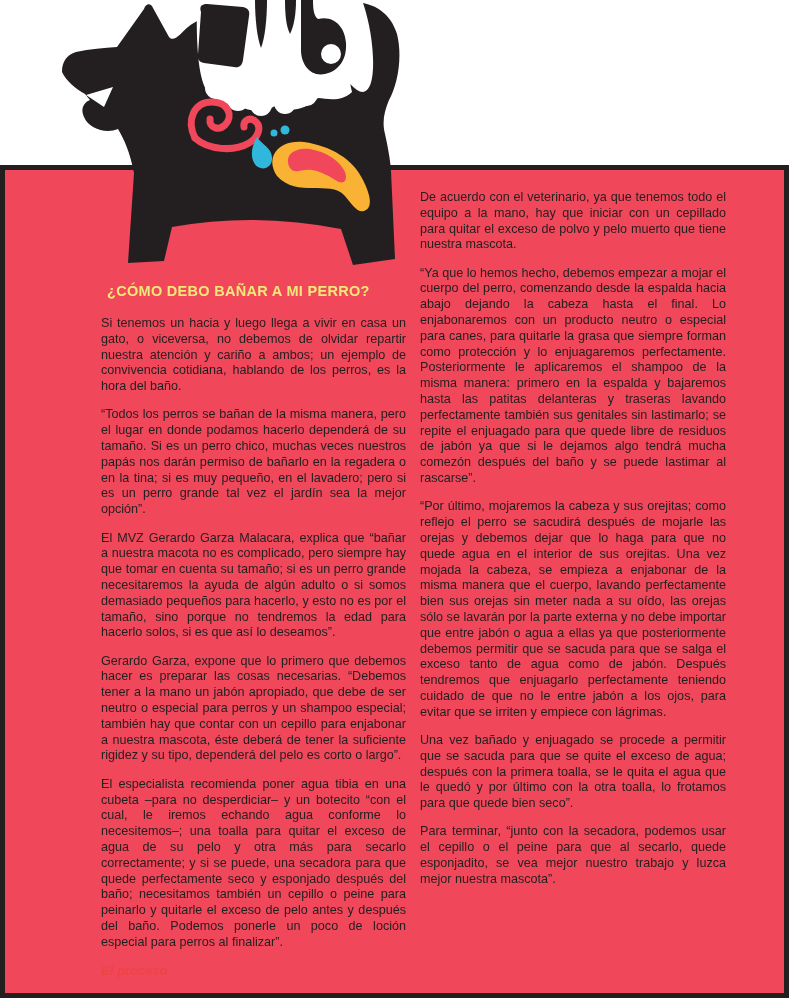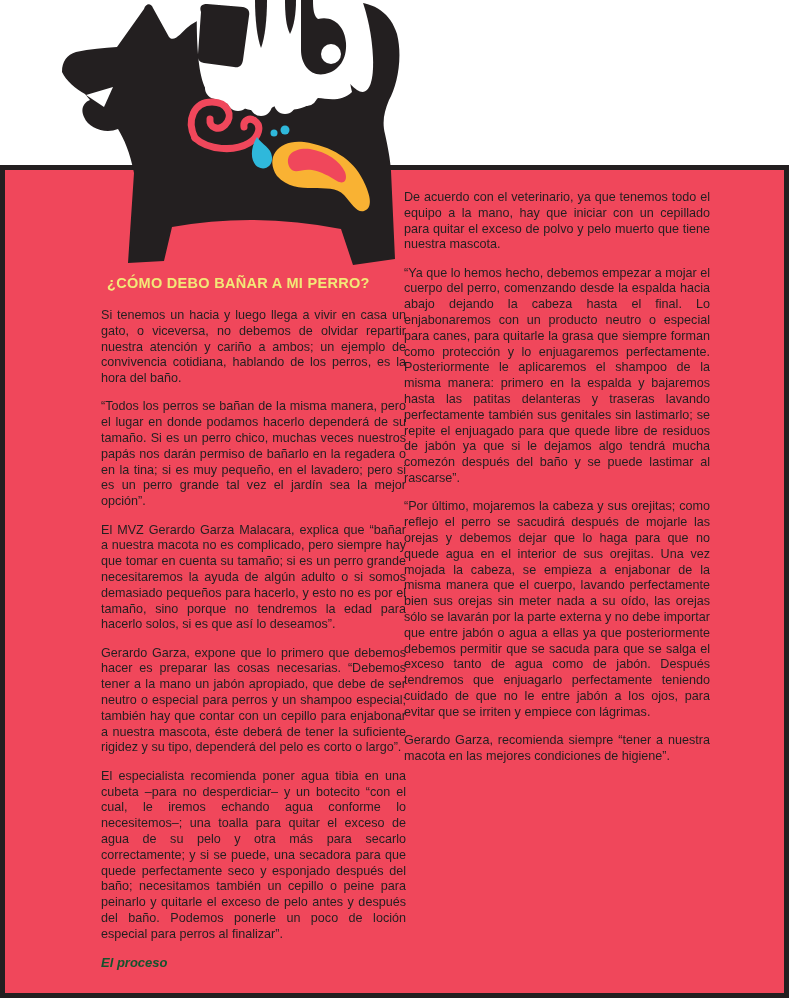--- a/index.html
+++ b/index.html
@@ -2,27 +2,27 @@
 <html lang="es"><head>
 <meta charset="utf-8">
 <style>
   html,body{margin:0;padding:0;background:#ffffff;}
   .page{position:relative;width:789px;height:1000px;background:#ffffff;overflow:hidden;
         font-family:"Liberation Sans", sans-serif;}
   .poster{position:absolute;left:0;top:165px;width:789px;height:833px;
           background:#F0475B;border:5px solid #231F20;box-sizing:border-box;}
   .illustration{position:absolute;left:0;top:0;width:789px;height:280px;pointer-events:none;}
   .col{position:absolute;color:#231F20;}
-  .col-left{left:101px;top:275px;width:305px;}
-  .col-right{left:404px;top:190px;width:306px;}
+  .col-left{left:101px;top:283px;width:305px;}
+  .col-right{left:420px;top:190px;width:306px;}
   .col p{font-size:12.6px;line-height:15.8px;margin:0 0 12.5px 0;text-align:justify;
          hyphens:auto;-webkit-hyphens:auto;color:#231F20;}
   h1.title{font-size:14.5px;font-weight:bold;color:#F2E878;margin:0 0 17px 6px;
            letter-spacing:.3px;}
-  h2.subhead{font-size:13px;font-weight:bold;color:#14532d;margin:4px 0 0 0;font-style:italic;}
+  h2.subhead{font-size:13px;font-weight:bold;color:#ef4444;margin:4px 0 0 0;font-style:italic;}
 </style>
 </head>
 <body>
 
 <div class="page">
 
   <div class="poster"></div>
 
   <svg class="illustration" viewBox="0 0 789 280" xmlns="http://www.w3.org/2000/svg" aria-hidden="true">
 
@@ -80,16 +80,17 @@
     <p>El MVZ Gerardo Garza Malacara, explica que “bañar a nuestra macota no es complicado, pero siempre hay que tomar en cuenta su tamaño; si es un perro grande necesitaremos la ayuda de algún adulto o si somos demasiado pequeños para hacerlo, y esto no es por el tamaño, sino porque no tendremos la edad para hacerlo solos, si es que así lo deseamos”.</p>
     <p>Gerardo Garza, expone que lo primero que debemos hacer es preparar las cosas necesarias. “Debemos tener a la mano un jabón apropiado, que debe de ser neutro o especial para perros y un shampoo especial; también hay que contar con un cepillo para enjabonar a nuestra mascota, éste deberá de tener la suficiente rigidez y su tipo, dependerá del pelo es corto o largo”.</p>
     <p>El especialista recomienda poner agua tibia en una cubeta –para no desperdiciar– y un botecito “con el cual, le iremos echando agua conforme lo necesitemos–; una toalla para quitar el exceso de agua de su pelo y otra más para secarlo correctamente; y si se puede, una secadora para que quede perfectamente seco y esponjado después del baño; necesitamos también un cepillo o peine para peinarlo y quitarle el exceso de pelo antes y después del baño. Podemos ponerle un poco de loción especial para perros al finalizar”.</p>
     <h2 class="subhead">El proceso</h2>
   </div>
 
   <div class="col col-right">
     <p>De acuerdo con el veterinario, ya que tenemos todo el equipo a la mano, hay que iniciar con un cepillado para quitar el exceso de polvo y pelo muerto que tiene nuestra mascota.</p>
     <p>“Ya que lo hemos hecho, debemos empezar a mojar el cuerpo del perro, comenzando desde la espalda hacia abajo dejando la cabeza hasta el final. Lo enjabonaremos con un producto neutro o especial para canes, para quitarle la grasa que siempre forman como protección y lo enjuagaremos perfectamente. Posteriormente le aplicaremos el shampoo de la misma manera: primero en la espalda y bajaremos hasta las patitas delanteras y traseras lavando perfectamente también sus genitales sin lastimarlo; se repite el enjuagado para que quede libre de residuos de jabón ya que si le dejamos algo tendrá mucha comezón después del baño y se puede lastimar al rascarse”.</p>
     <p>“Por último, mojaremos la cabeza y sus orejitas; como reflejo el perro se sacudirá después de mojarle las orejas y debemos dejar que lo haga para que no quede agua en el interior de sus orejitas. Una vez mojada la cabeza, se empieza a enjabonar de la misma manera que el cuerpo, lavando perfectamente bien sus orejas sin meter nada a su oído, las orejas sólo se lavarán por la parte externa y no debe importar que entre jabón o agua a ellas ya que posteriormente debemos permitir que se sacuda para que se salga el exceso tanto de agua como de jabón. Después tendremos que enjuagarlo perfectamente teniendo cuidado de que no le entre jabón a los ojos, para evitar que se irriten y empiece con lágrimas.</p>
-    <p>Gerardo Garza, recomienda siempre “tener a nuestra macota en las mejores condiciones de higiene”.</p>
+    <p>Una vez bañado y enjuagado se procede a permitir que se sacuda para que se quite el exceso de agua; después con la primera toalla, se le quita el agua que le quedó y por último con la otra toalla, lo frotamos para que quede bien seco”.</p>
+    <p>Para terminar, “junto con la secadora, podemos usar el cepillo o el peine para que al secarlo, quede esponjadito, se vea mejor nuestro trabajo y luzca mejor nuestra mascota”.</p>
   </div>
 
 </div>
 
 </body></html>

